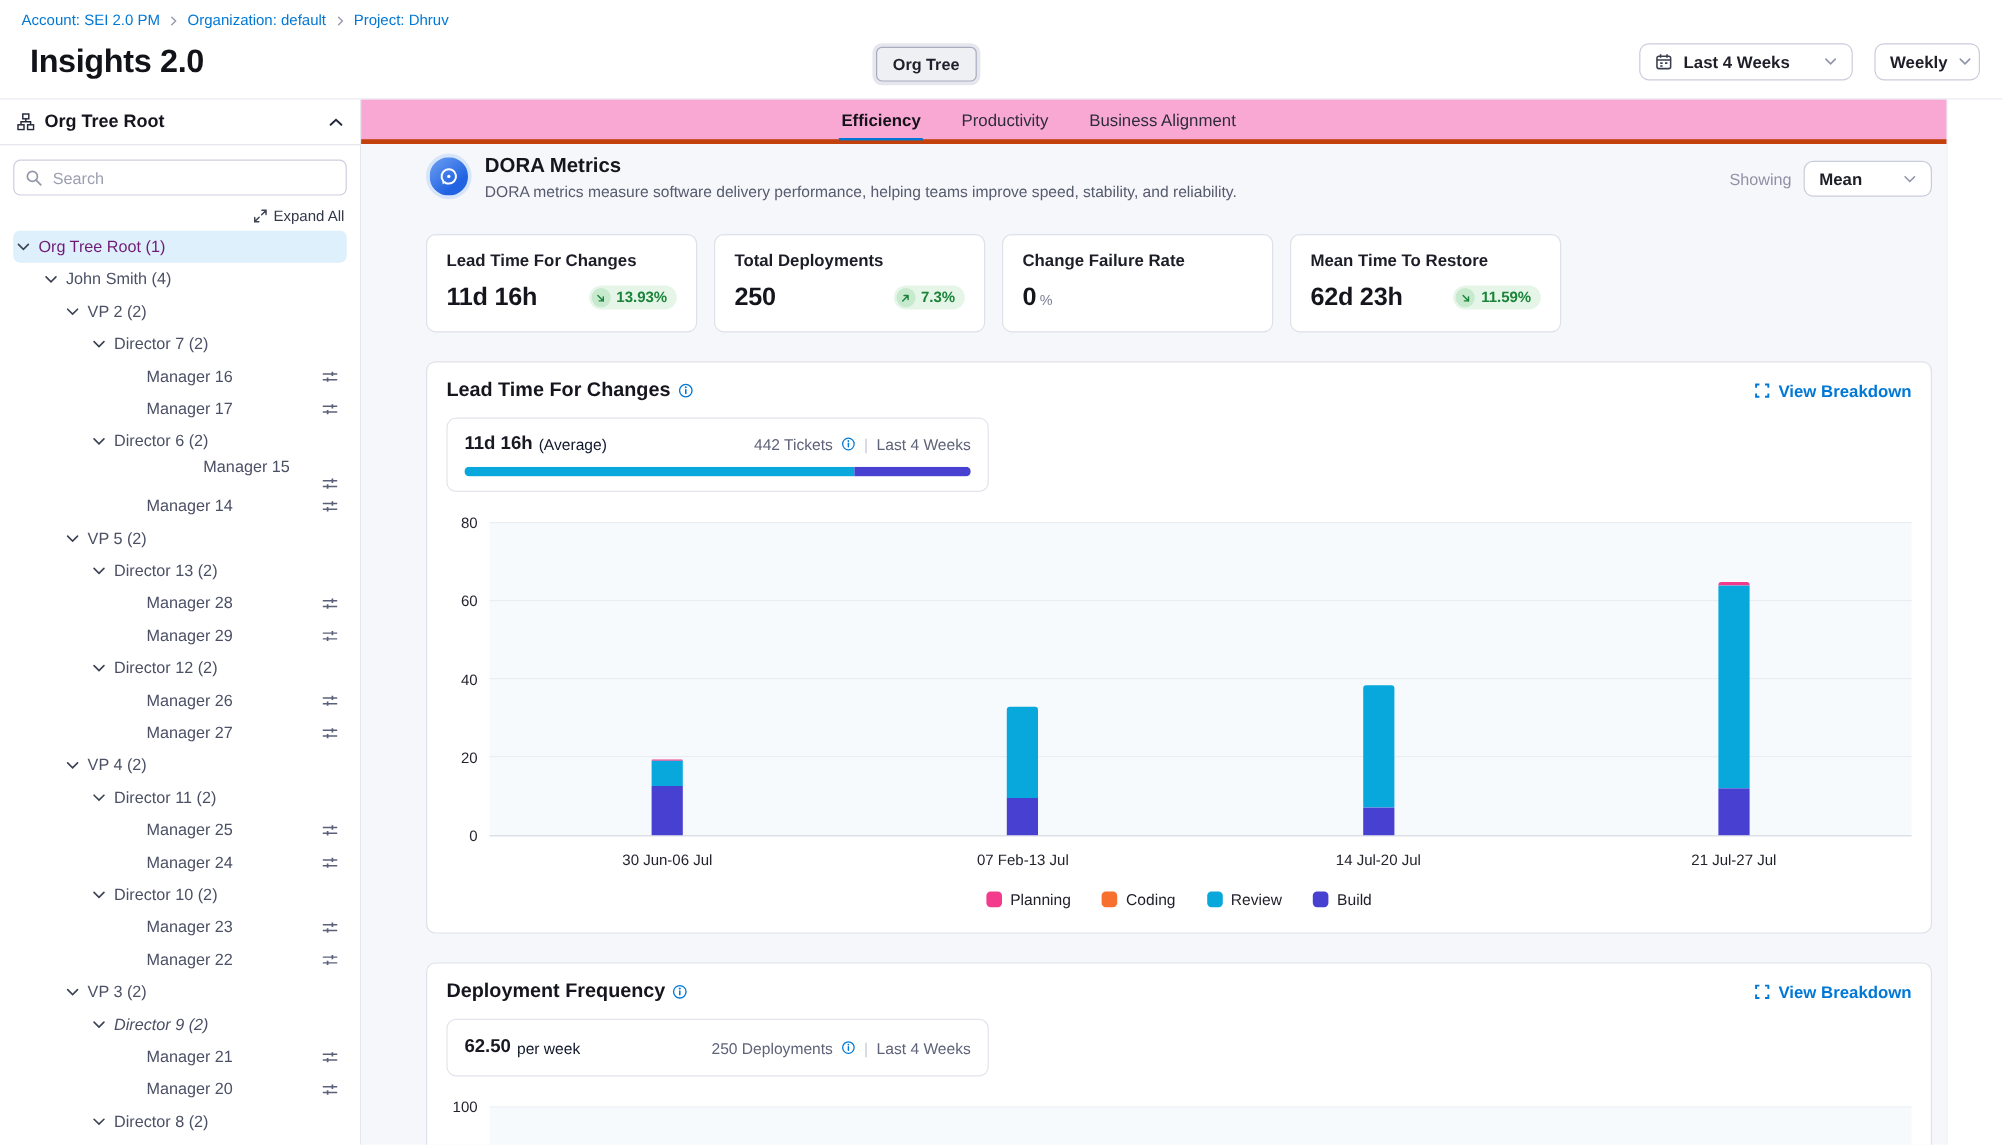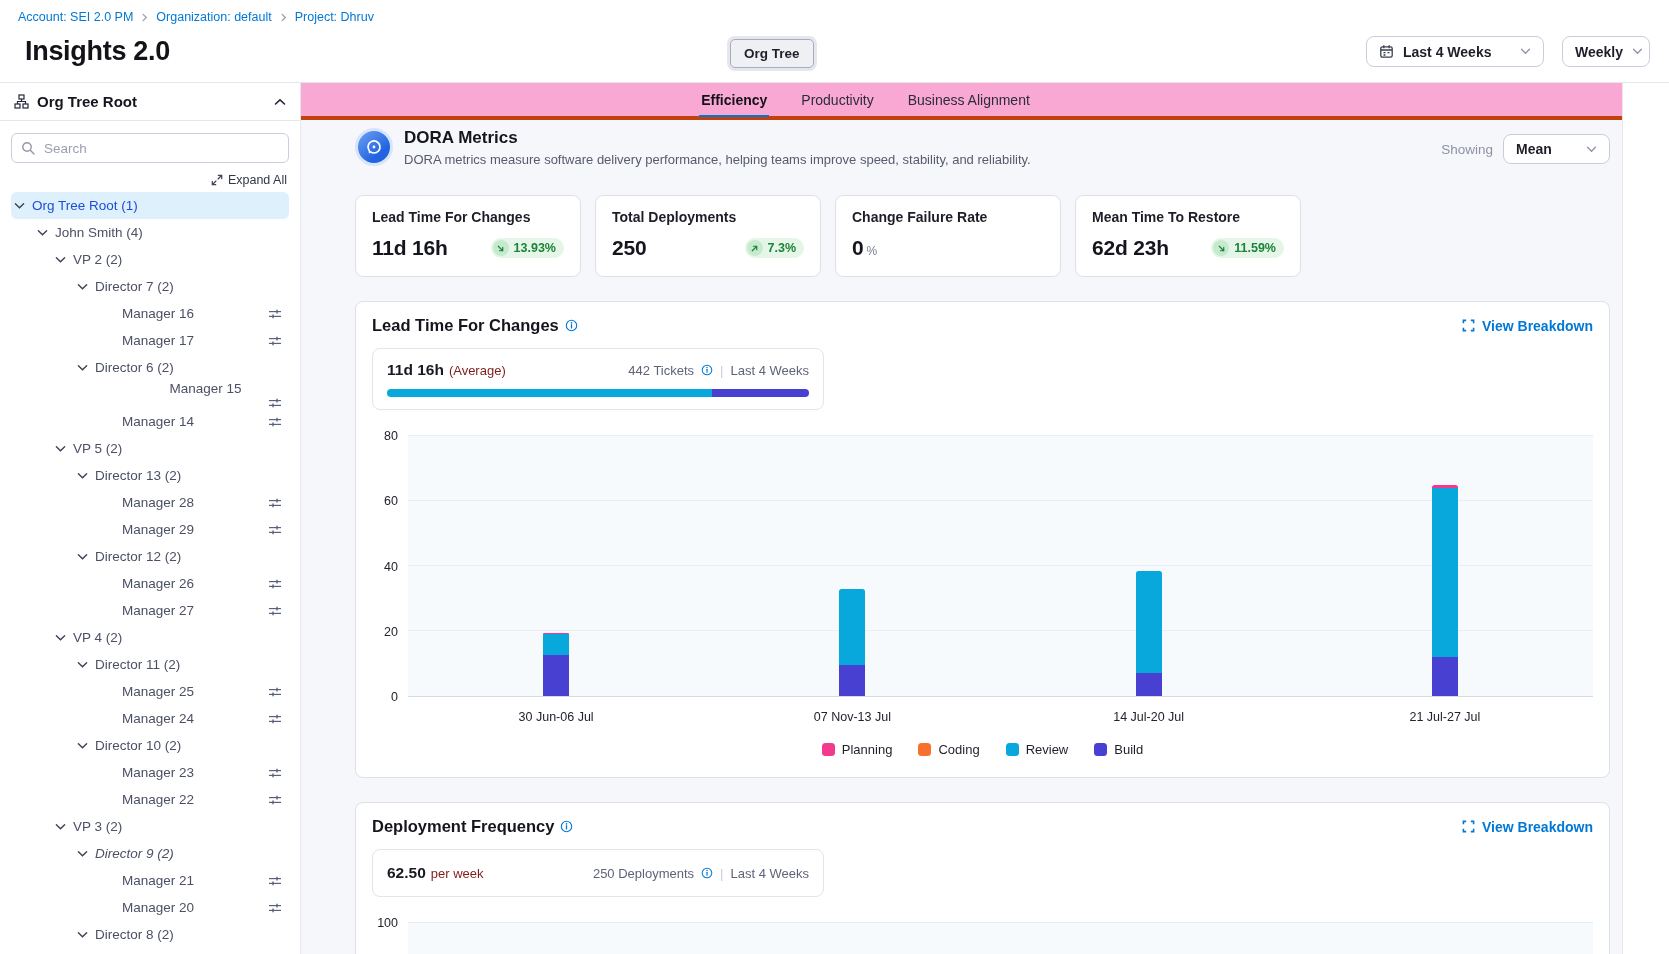--- a/index.html
+++ b/index.html
@@ -36,21 +36,21 @@
   .search-wrap { margin:12px 11px 0; position:relative; }
   .search-input { width:100%; height:30px; border:1px solid #cdcedd; border-radius:6px;
     padding:0 10px 0 32px; font-size:13.5px; color:#33384a; outline:none; font-family:inherit; }
   .search-input::placeholder { color:#9b9eb0; }
   .search-icon { position:absolute; left:10px; top:7.5px; }
   .expand-all { margin:10px 13px 5px; display:flex; justify-content:flex-end; align-items:center; gap:5px;
     font-size:12.5px; color:#32374a; cursor:pointer; }
   .tree { flex:1; overflow:hidden; padding:0 0 4px; }
   .tree-row { height:27px; margin:0 11px; display:flex; align-items:center; border-radius:6px;
     font-size:13.5px; color:#4b5065; cursor:pointer; }
-  .tree-row.selected { background:#def0fb; color:#1d4ed8; }
+  .tree-row.selected { background:#def0fb; color:#701a75; }
   .tree-chevron { display:flex; margin-right:7px; flex:none; cursor:pointer; }
   .tree-label { white-space:nowrap; }
   .tree-filter { margin-left:auto; margin-right:7px; display:flex; flex:none; cursor:pointer; }
 
   
   .main { flex:1; display:flex; min-width:0; }
   .main-inner { flex:1; display:flex; flex-direction:column; border-right:1px solid #e7e8ef; min-width:0; }
   .right-gutter { width:46px; background:#fff; }
   .tabs { height:37px; flex:none; background:#f9a8d4; display:flex; justify-content:center; gap:30px;
     transform:none; border-bottom:4px solid #c2410c; }
@@ -89,21 +89,21 @@
   
   .panel { background:#fff; border:1px solid #dfe0e9; border-radius:8px; margin-top:24px; padding:14px 16px 20px; }
   .panel-header { display:flex; align-items:center; }
   .panel-title { font-size:16.5px; font-weight:700; color:#15151e; display:flex; align-items:center; gap:6px; }
   .view-breakdown { margin-left:auto; display:flex; align-items:center; gap:7px; color:#0278d5;
     font-size:14px; font-weight:700; cursor:pointer; }
   .summary-box { margin-top:13px; width:452px; border:1px solid #e3e4ec; border-radius:8px; padding:12px 14px; }
   .summary-box.short { padding:14px 14px; }
   .summary-row { display:flex; align-items:center; }
   .summary-value { font-size:15.5px; font-weight:700; color:#191923; }
-  .summary-suffix { font-size:13px; color:#7f1d1d; margin-left:5px; }
+  .summary-suffix { font-size:13px; color:#0f172a; margin-left:5px; }
   .summary-right { margin-left:auto; display:flex; align-items:center; gap:7px; font-size:13px; color:#5f6379; }
   .summary-divider { color:#c9cbd8; }
   .summary-bar { margin-top:10px; height:8px; border-radius:4px; overflow:hidden; display:flex; }
   .summary-bar span { height:100%; display:block; }
 
   
   .chart { margin-top:26px; }
   .chart-grid { display:flex; }
   .ylabels { width:36px; flex:none; position:relative; }
   .ytick { position:absolute; right:10px; transform:translateY(50%); font-size:12.5px; color:#23232e; }
@@ -638,21 +638,21 @@
                     </div>
                     <div class="bar" style="left: calc(87.5% - 13px);">
                       <div class="seg" style="height: 15%; background: rgb(71, 64, 209);"></div>
                       <div class="seg" style="height: 65%; background: rgb(9, 168, 220);"></div>
                       <div class="seg" style="height: 1.25%; background: rgb(244, 58, 140);"></div>
                     </div>
                   </div>
               </div>
               <div class="xlabels">
                   <div class="xtick" style="left: 12.5%;">30 Jun-06 Jul</div>
-                  <div class="xtick" style="left: 37.5%;">07 Nov-13 Jul</div>
+                  <div class="xtick" style="left: 37.5%;">07 Feb-13 Jul</div>
                   <div class="xtick" style="left: 62.5%;">14 Jul-20 Jul</div>
                   <div class="xtick" style="left: 87.5%;">21 Jul-27 Jul</div>
                 </div>
               <div class="legend">
                   <div class="legend-item">
                     <span class="swatch" style="background: rgb(244, 58, 140);"></span>
                     <span>Planning</span>
                   </div>
                   <div class="legend-item">
                     <span class="swatch" style="background: rgb(248, 112, 45);"></span>

